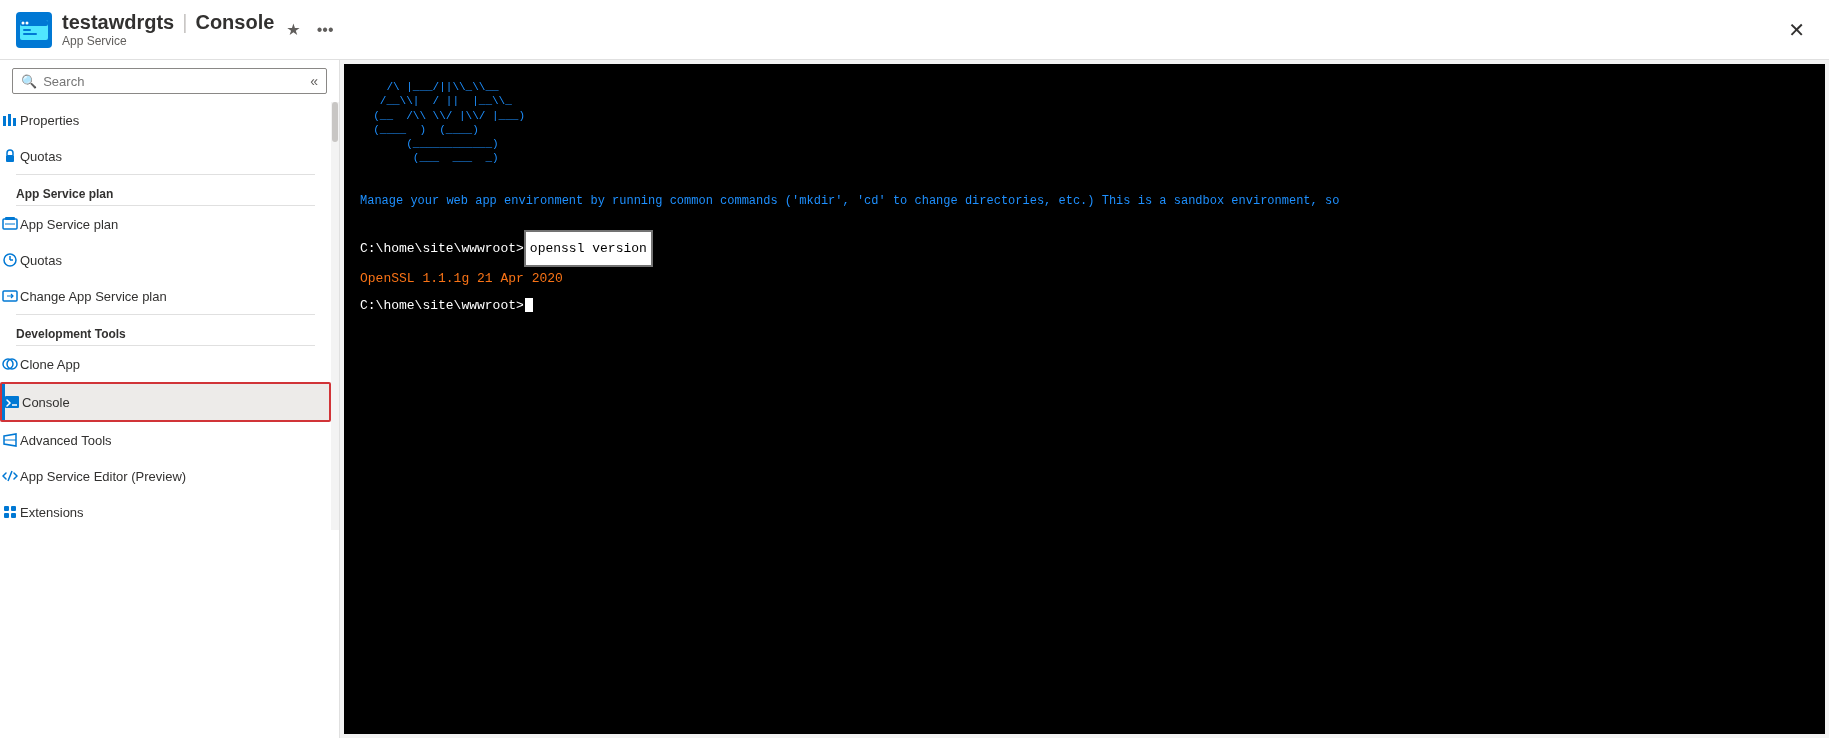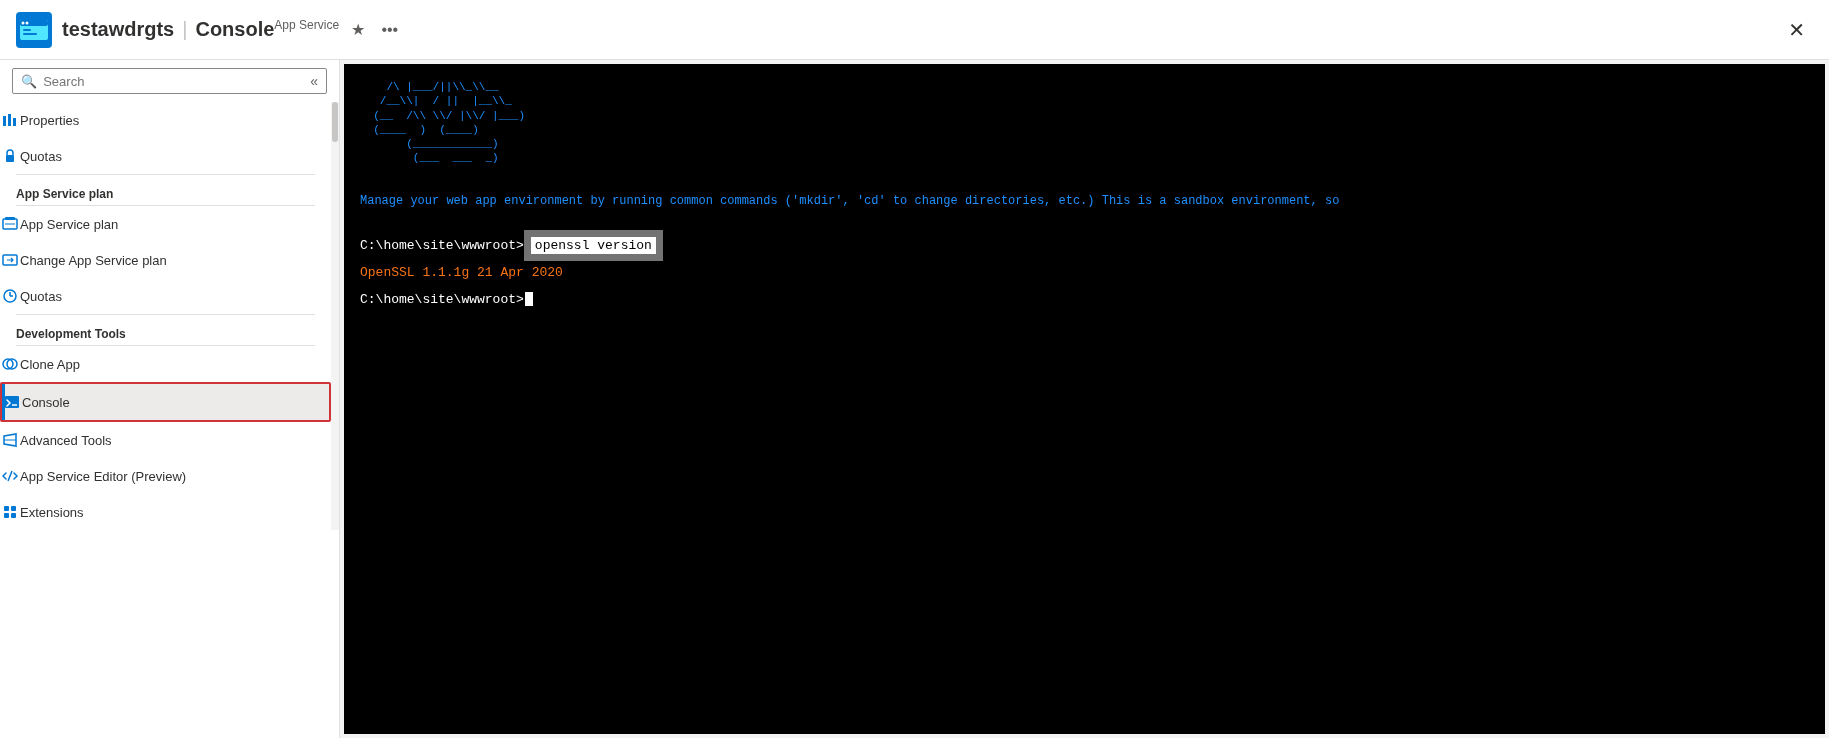--- a/index.html
+++ b/index.html
@@ -24,21 +24,21 @@
       flex-shrink: 0;
     }
     .header-icon {
       width: 36px;
       height: 36px;
       margin-right: 10px;
       flex-shrink: 0;
     }
     .header-title-block {
       display: flex;
-      flex-direction: row;
+      flex-direction: column;
     }
     .header-title {
       font-size: 20px;
       font-weight: 600;
       color: #323130;
       display: flex;
       align-items: center;
       gap: 8px;
     }
     .header-subtitle {
@@ -240,22 +240,22 @@
       font-size: 13px;
       color: #fff;
       margin-bottom: 4px;
     }
     .console-path {
       color: #fff;
     }
     .console-command-highlight {
       background: #fff;
       color: #000;
-      padding: 1px 4px;
-      border: 7px solid #737373;
+      padding: 9px 4px;
+      border: 2px solid #737373;
       font-family: 'Courier New', monospace;
       font-size: 13px;
     }
 
     .console-output-green {
       color: #f97316;
       font-family: 'Courier New', monospace;
       font-size: 13px;
       margin-bottom: 12px;
     }
@@ -370,36 +370,36 @@
               <rect x="3" y="1" width="10" height="3" rx="1" fill="#0078d4"></rect>
               <line x1="3" y1="8" x2="13" y2="8" stroke="#0078d4" stroke-width="1"></line>
             </svg>
           </span>
           <span class="sidebar-item-label">App Service plan</span>
         </div>
 
         <div class="sidebar-item">
           <span class="sidebar-item-icon">
             <svg width="16" height="16" viewBox="0 0 16 16">
-              <rect x="1" y="3" width="14" height="10" rx="1" fill="none" stroke="#0078d4" stroke-width="1.5"></rect>
-              <path d="M5 8h6M9 6l2 2-2 2" stroke="#0078d4" stroke-width="1.2" fill="none"></path>
-            </svg>
-          </span>
-          <span class="sidebar-item-label">Change App Service plan</span>
-        </div>
-
-        <div class="sidebar-item">
-          <span class="sidebar-item-icon">
-            <svg width="16" height="16" viewBox="0 0 16 16">
               <circle cx="8" cy="8" r="6" fill="none" stroke="#0078d4" stroke-width="1.5"></circle>
               <path d="M8 8 L8 4" stroke="#0078d4" stroke-width="1.5"></path>
               <path d="M8 8 L11 8" stroke="#0078d4" stroke-width="1.5"></path>
             </svg>
           </span>
           <span class="sidebar-item-label">Quotas</span>
+        </div>
+
+        <div class="sidebar-item">
+          <span class="sidebar-item-icon">
+            <svg width="16" height="16" viewBox="0 0 16 16">
+              <rect x="1" y="3" width="14" height="10" rx="1" fill="none" stroke="#0078d4" stroke-width="1.5"></rect>
+              <path d="M5 8h6M9 6l2 2-2 2" stroke="#0078d4" stroke-width="1.2" fill="none"></path>
+            </svg>
+          </span>
+          <span class="sidebar-item-label">Change App Service plan</span>
         </div>
 
         <div class="sidebar-divider"></div>
 
         <div class="sidebar-section-label">Development Tools</div>
         <div class="sidebar-divider"></div>
 
         <div class="sidebar-item">
           <span class="sidebar-item-icon">
             <svg width="16" height="16" viewBox="0 0 16 16">

